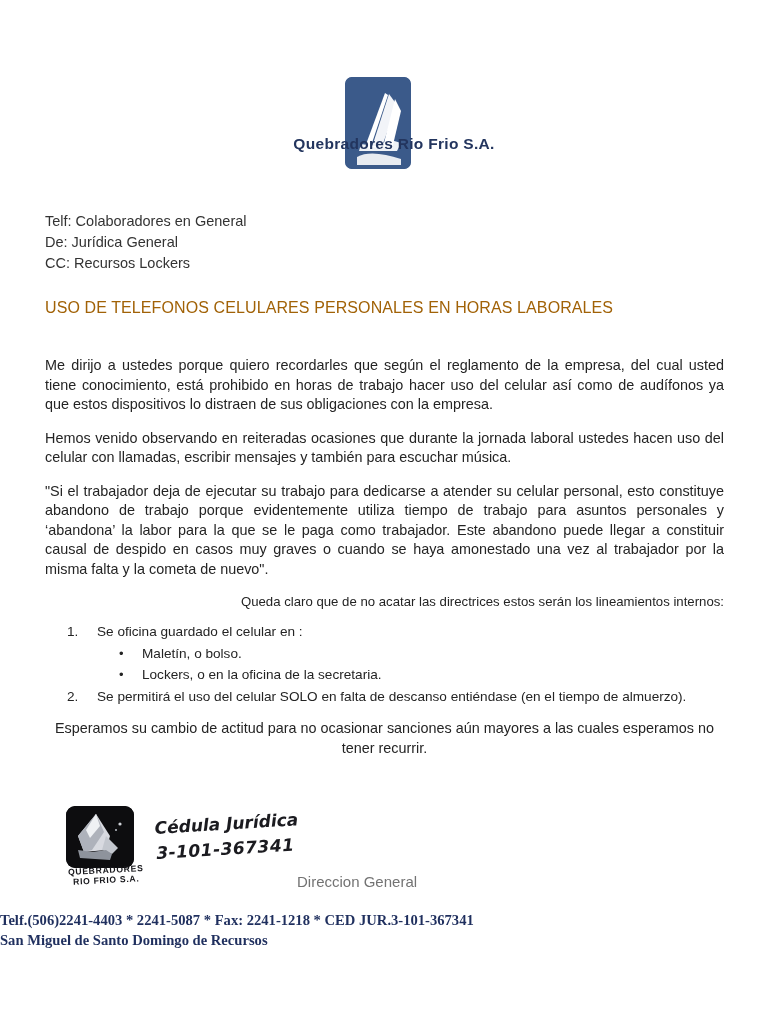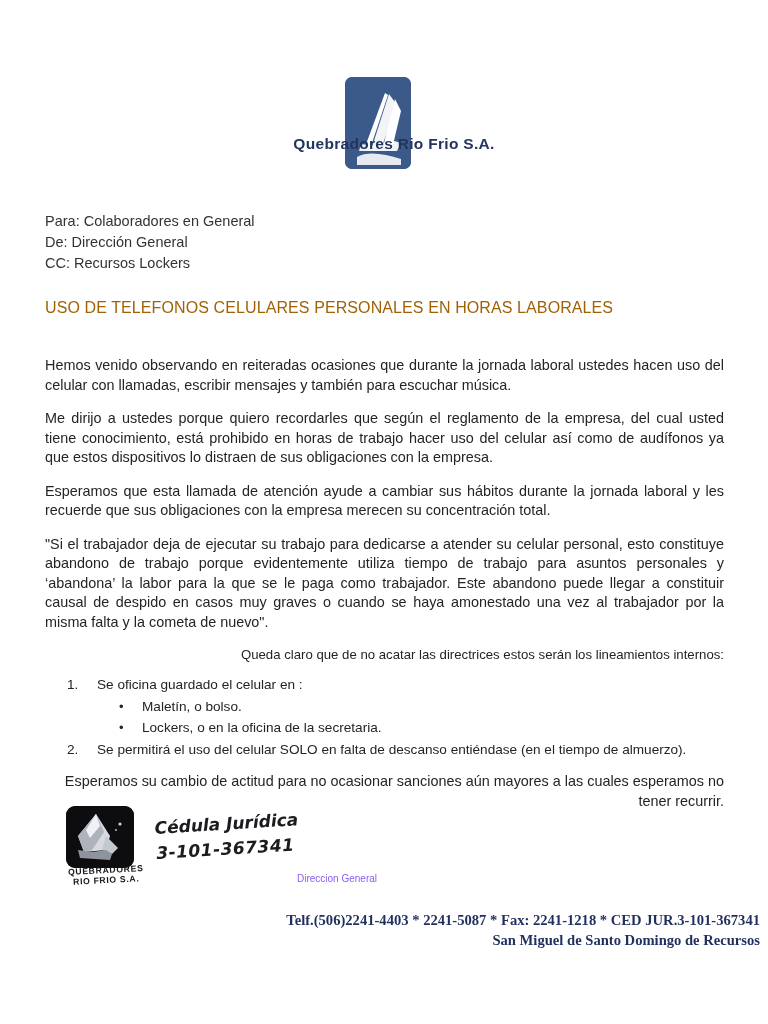--- a/index.html
+++ b/index.html
@@ -87,21 +87,21 @@
     font-stretch: condensed;
     font-size: 14.4px;
     line-height: 19.5px;
     color: #242424;
   }
   .para {
     margin: 0 0 14px 0;
     text-align: justify;
     text-justify: inter-word;
   }
-  .para.last-left { text-align: right; }
+  .para.last-left { text-align: center; }
   .para.quote { text-align: justify; }
   .para.small {
     font-size: 13.2px;
     line-height: 18px;
     text-align: right;
     margin-bottom: 10px;
   }
 
   
   ol.num-list {
@@ -197,32 +197,32 @@
   .cedula .cedula-num {
     display: block;
     letter-spacing: 0.5px;
   }
 
   
   .signature {
     position: absolute;
     left: 297px;
     top: 873px;
-    font-size: 10px;
-    color: #8b5cf6;
+    font-size: 15px;
+    color: #737373;
     white-space: nowrap;
   }
 
   
   .footer {
     position: absolute;
     left: 0;
     top: 910px;
     width: 760px;
-    text-align: right;
+    text-align: left;
     font-family: "Liberation Serif", serif;
     font-weight: bold;
     font-size: 14.6px;
     line-height: 20px;
     color: #1f2f5e;
   }
   .footer div { white-space: nowrap; }
 </style>
 </head>
 <body>
@@ -241,32 +241,31 @@
         <polygon points="14,74 52,74 56,66 46,63 30,69 16,67" fill="#ffffff" opacity="0.92"></polygon>
         <polygon points="10,86 24,78 44,80 58,86 58,92 10,92" fill="#3b5a8a"></polygon>
         <path d="M12,80 C22,74 38,76 56,82 L56,88 L12,88 Z" fill="#ffffff" opacity="0.88"></path>
       </svg>
     </div>
 
     <div class="company-name">Quebradores Rio Frio S.A.</div>
   </div>
 
   <div class="addr">
-    <div>Para: Colaboradores en General</div>
-    <div>De: Dirección General</div>
+    <div>Telf: Colaboradores en General</div>
+    <div>De: Jurídica General</div>
     <div>CC: Recursos Lockers</div>
   </div>
 
   <div class="subject">USO DE TELEFONOS CELULARES PERSONALES EN HORAS LABORALES</div>
 
   <div class="body-wrap">
 
+    <p class="para">Me dirijo a ustedes porque quiero recordarles que según el reglamento de la empresa, del cual usted tiene conocimiento, está prohibido en horas de trabajo hacer uso del celular así como de audífonos ya que estos dispositivos lo distraen de sus obligaciones con la empresa.</p>
     <p class="para">Hemos venido observando en reiteradas ocasiones que durante la jornada laboral ustedes hacen uso del celular con llamadas, escribir mensajes y también para escuchar música.</p>
-    <p class="para">Me dirijo a ustedes porque quiero recordarles que según el reglamento de la empresa, del cual usted tiene conocimiento, está prohibido en horas de trabajo hacer uso del celular así como de audífonos ya que estos dispositivos lo distraen de sus obligaciones con la empresa.</p>
-    <p class="para">Esperamos que esta llamada de atención ayude a cambiar sus hábitos durante la jornada laboral y les recuerde que sus obligaciones con la empresa merecen su concentración total.</p>
     <p class="para quote">"Si el trabajador deja de ejecutar su trabajo para dedicarse a atender su celular personal, esto constituye abandono de trabajo porque evidentemente utiliza tiempo de trabajo para asuntos personales y ‘abandona’ la labor para la que se le paga como trabajador. Este abandono puede llegar a constituir causal de despido en casos muy graves o cuando se haya amonestado una vez al trabajador por la misma falta y la cometa de nuevo".</p>
 
     <p class="para small">Queda claro que de no acatar las directrices estos serán los lineamientos internos:</p>
 
     <ol class="num-list">
       <li>
         <span class="marker">1.</span>
         <span>Se oficina guardado el celular en :</span>
         <ul class="bullet-list">
           <li>

